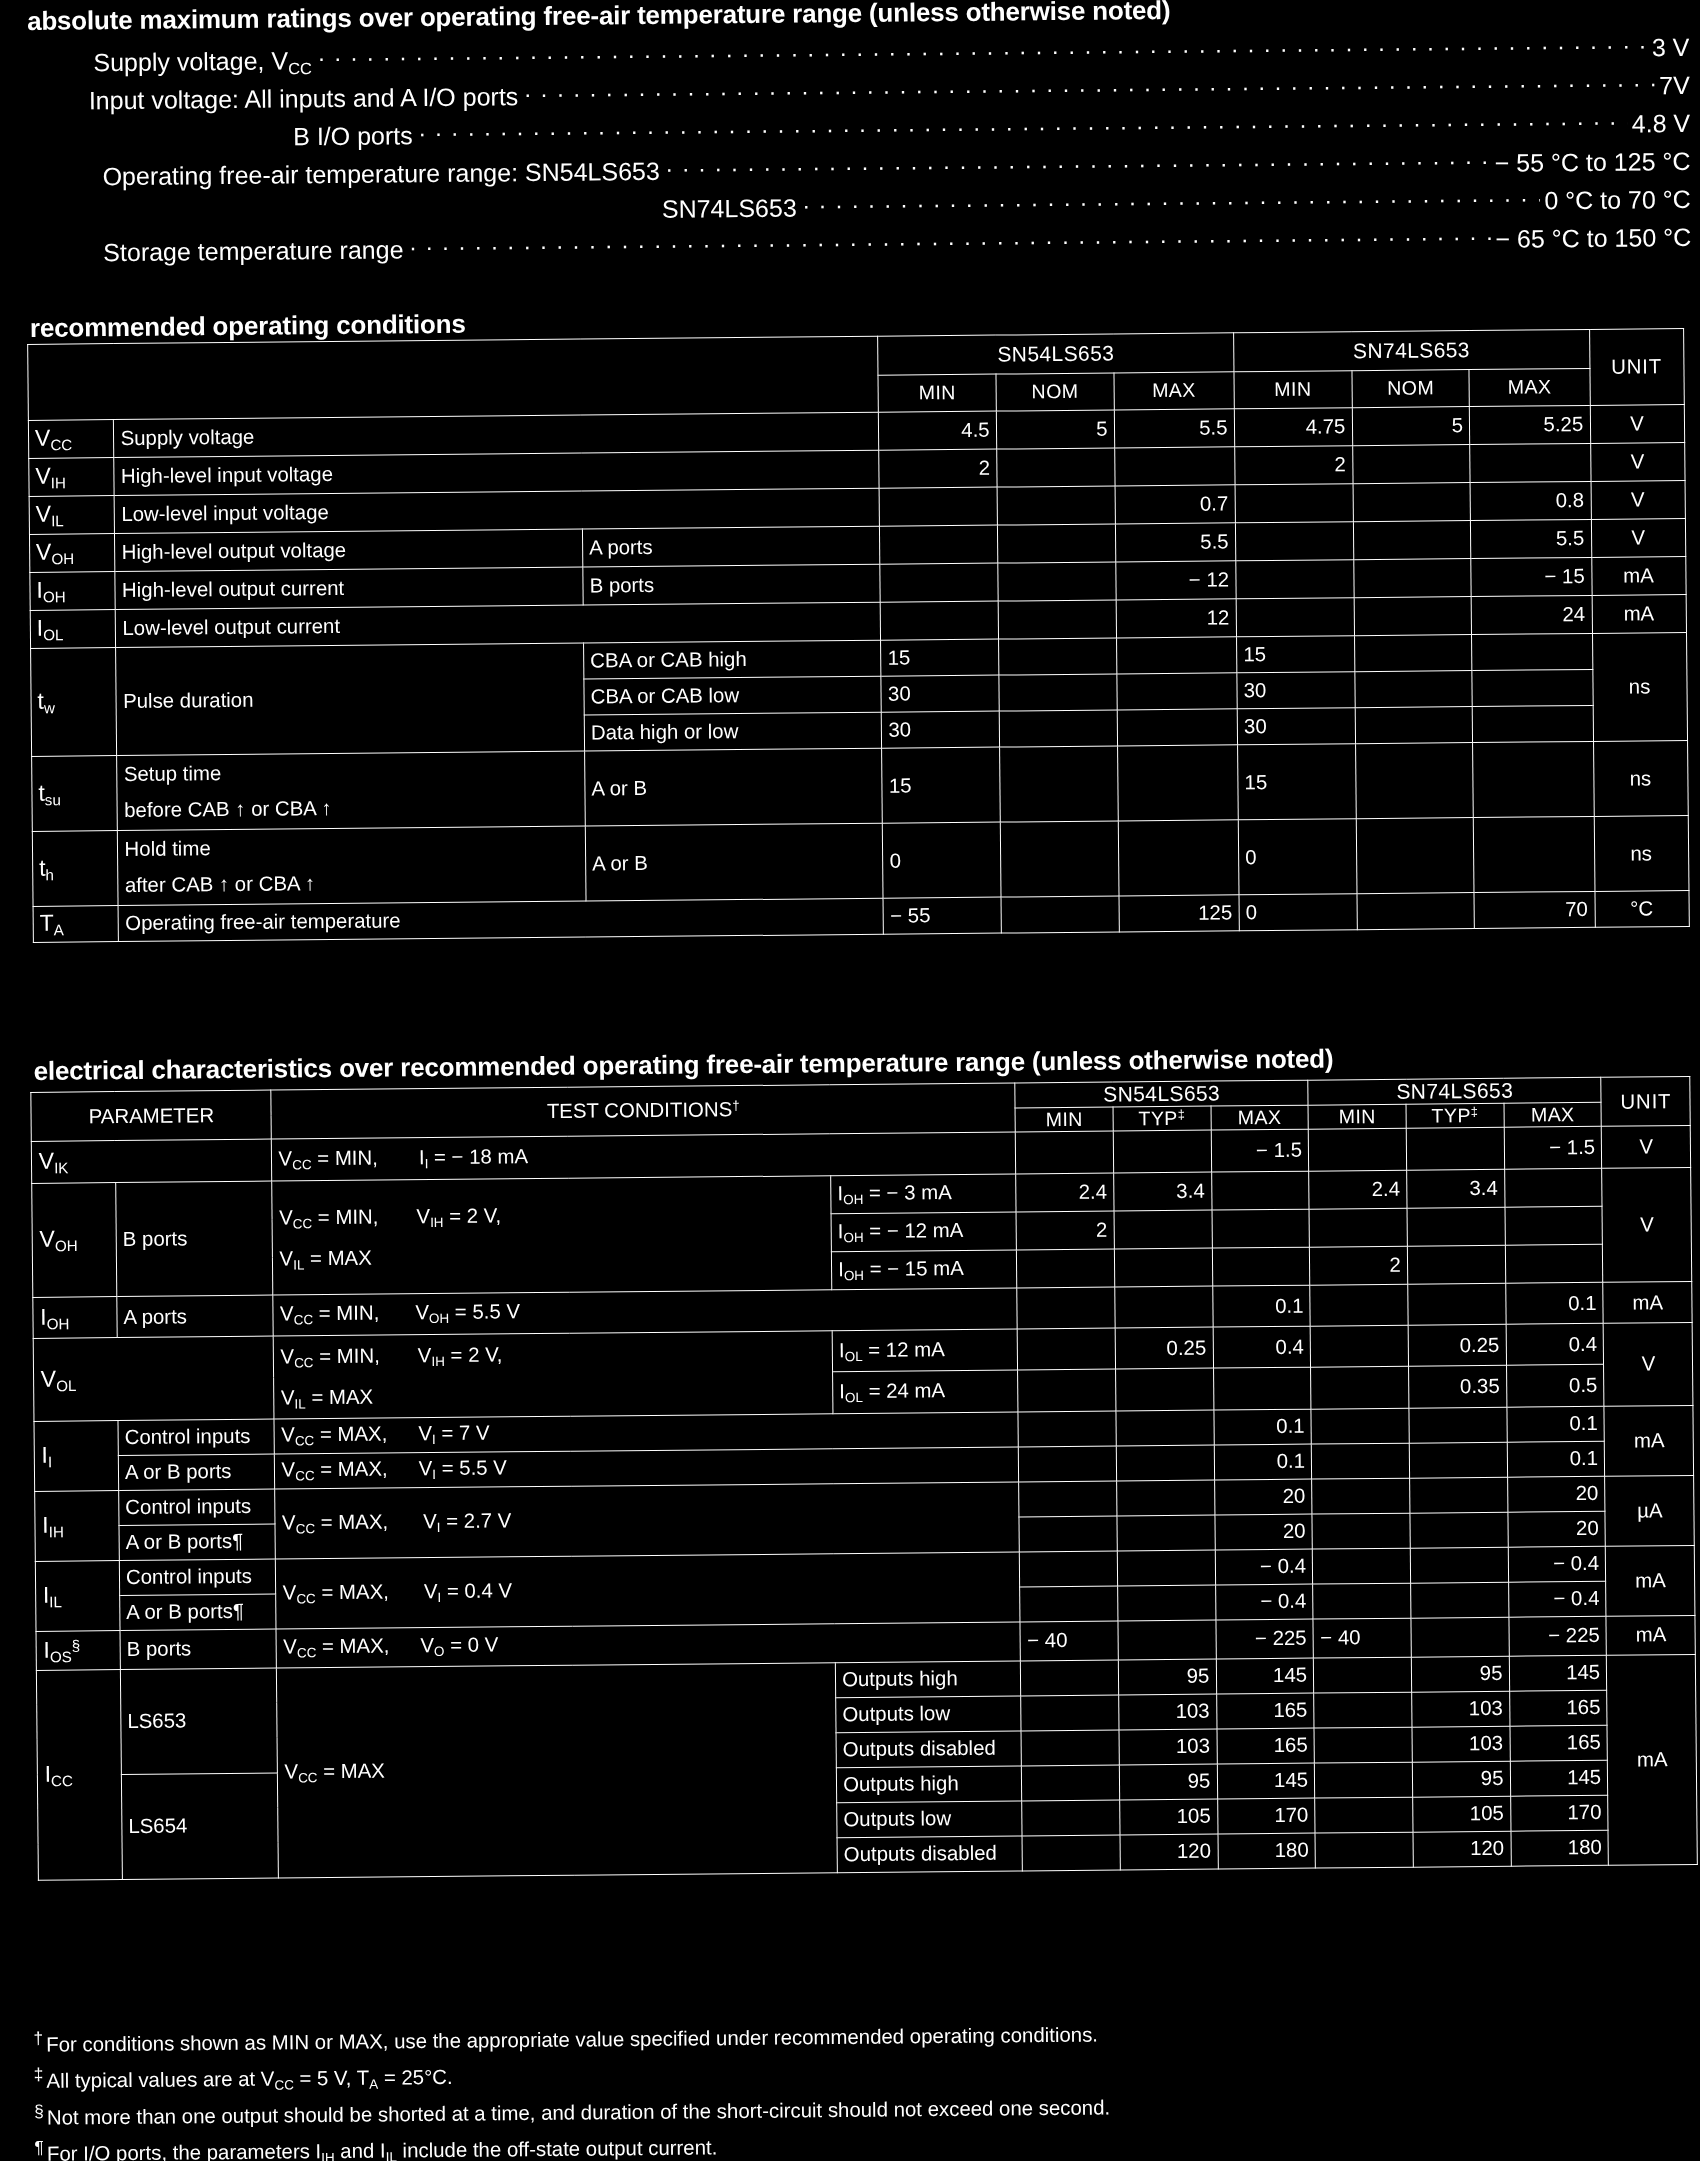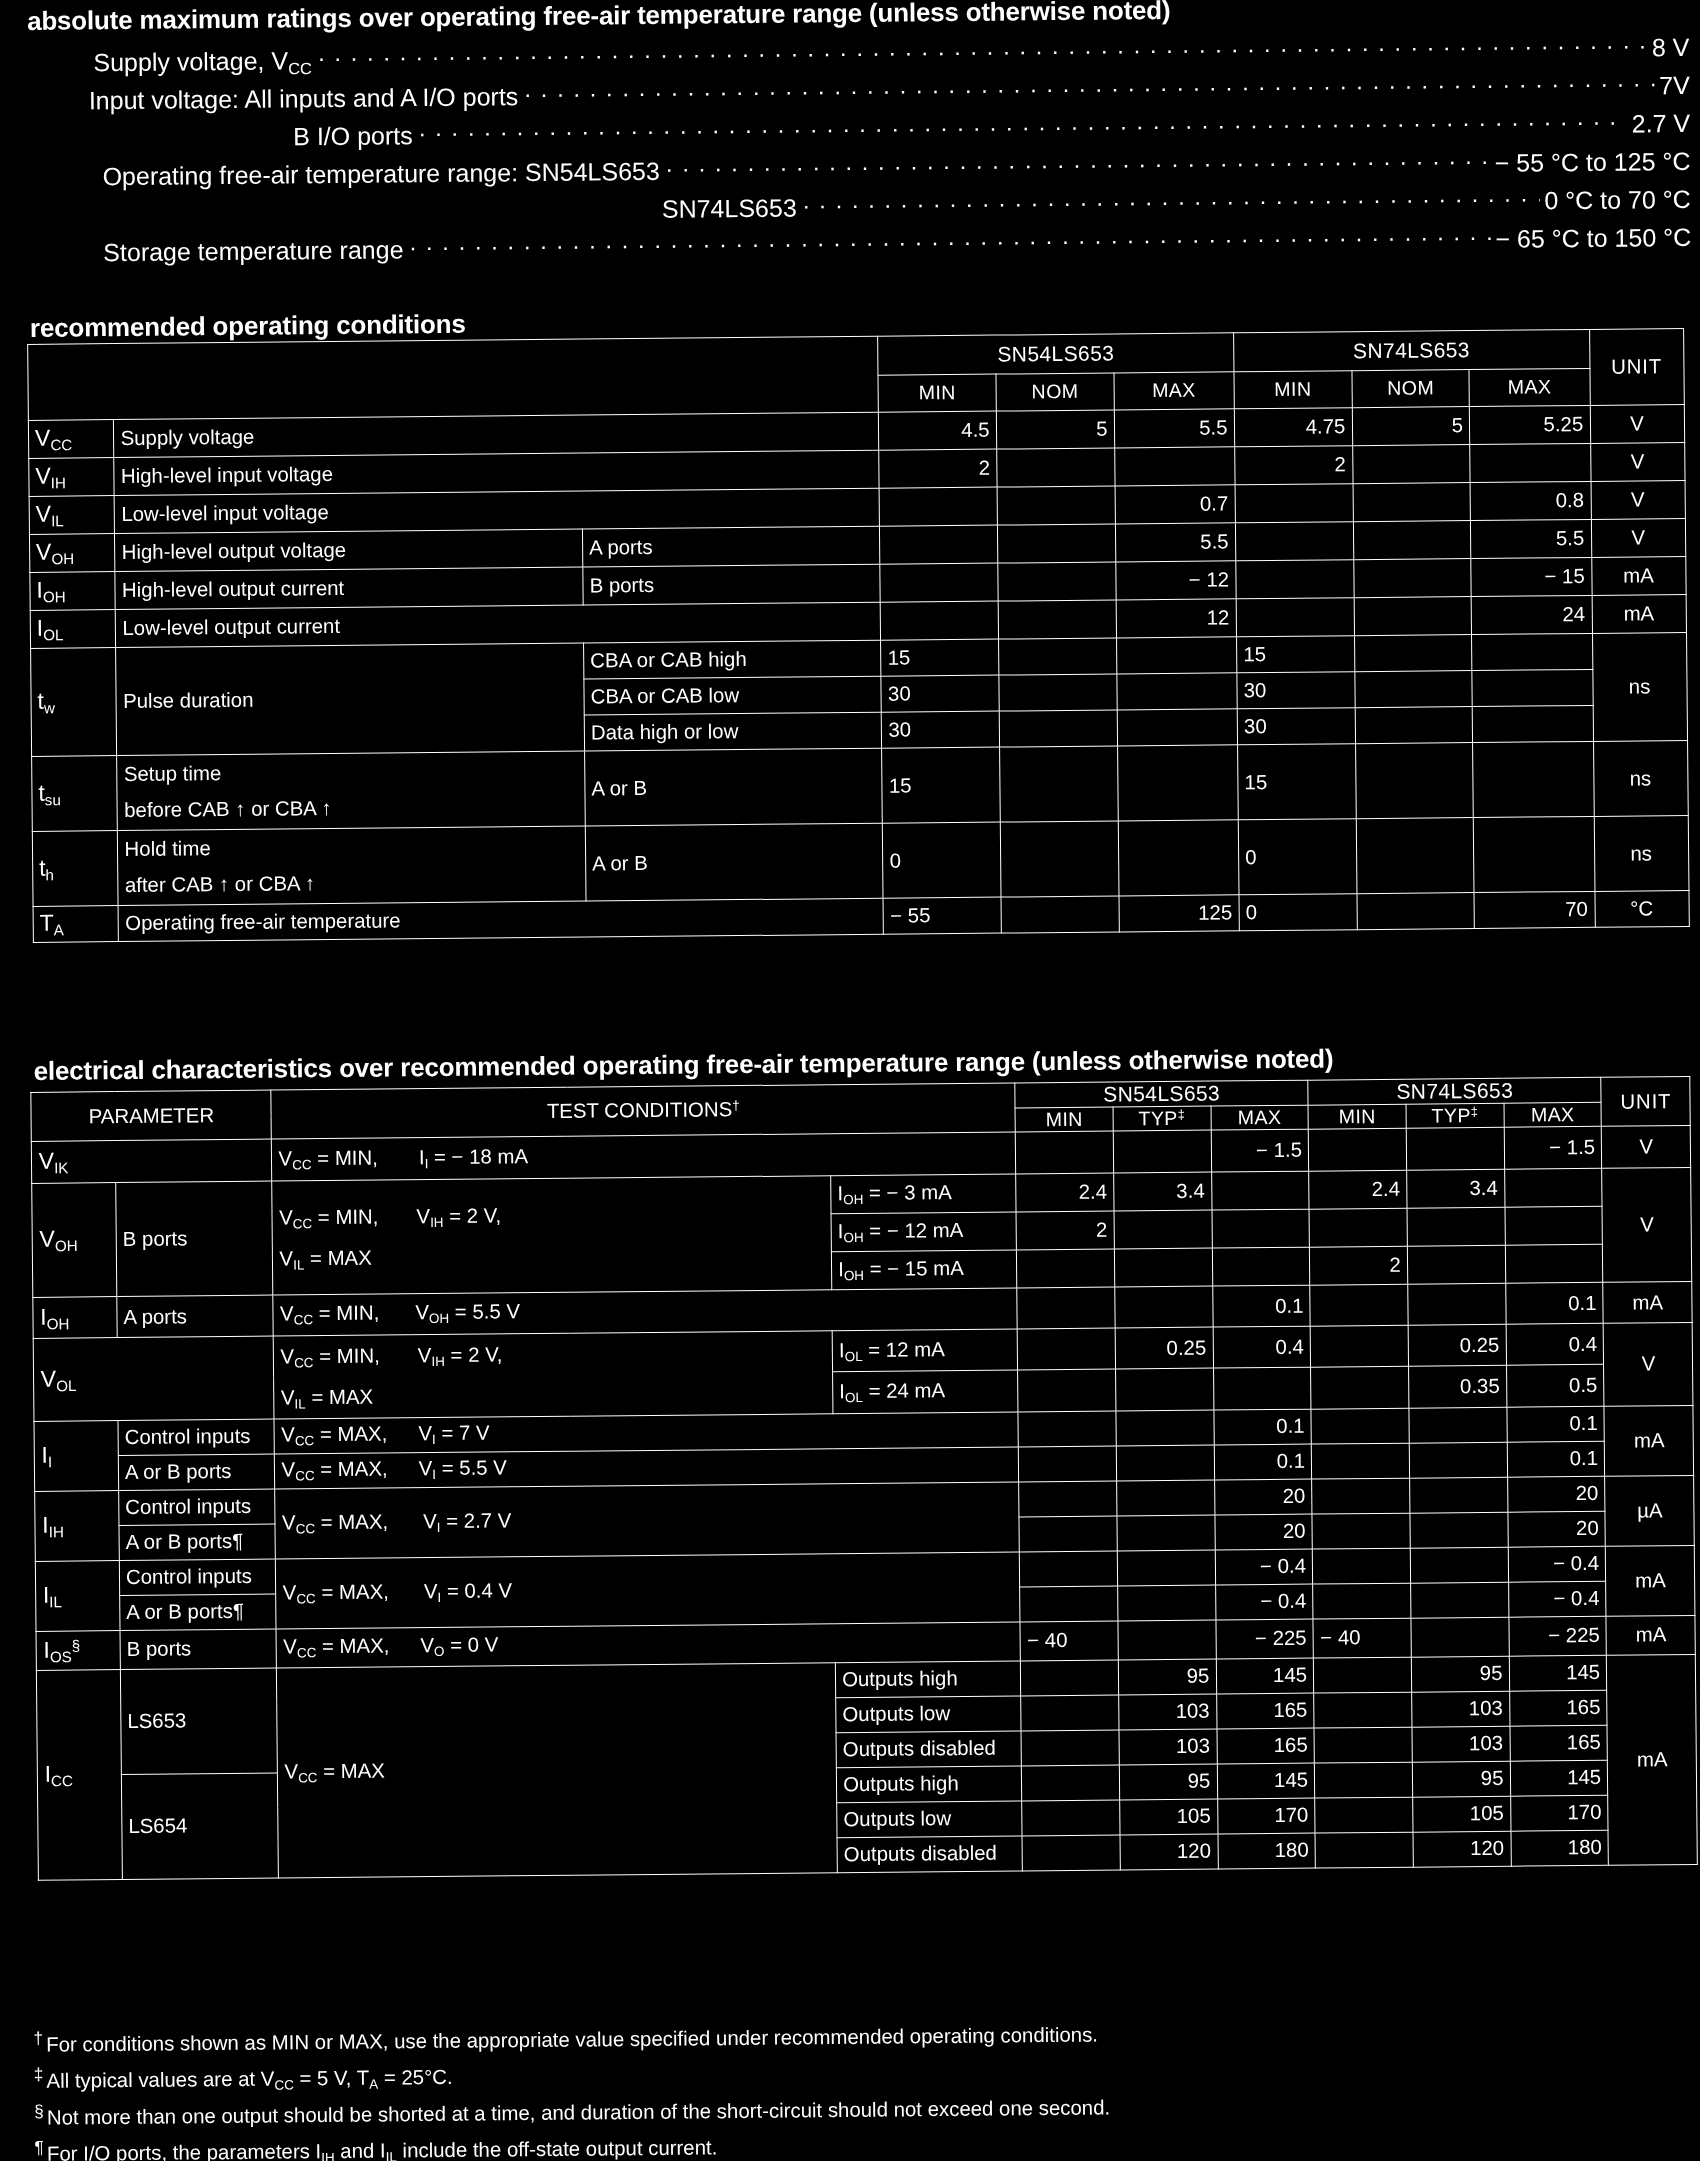--- a/index.html
+++ b/index.html
@@ -121,33 +121,33 @@
 
 <div id="page">
 
   <div class="section-head" id="amr-head">absolute maximum ratings over operating free-air temperature range (unless otherwise noted)</div>
 
   <div class="amr-list" id="amr-list">
       <div class="amr-row">
         <span style="display:inline-block;width:93px"></span>
         <span class="amr-label">Supply voltage, V<span class="sub">CC</span></span>
         <span class="amr-dots"></span>
-        <span class="amr-val">8 V</span>
+        <span class="amr-val">3 V</span>
       </div>
       <div class="amr-row">
         <span style="display:inline-block;width:88px"></span>
         <span class="amr-label">Input voltage:  All inputs and A I/O ports</span>
         <span class="amr-dots"></span>
         <span class="amr-val">7V</span>
       </div>
       <div class="amr-row">
         <span style="display:inline-block;width:292px"></span>
         <span class="amr-label">B I/O ports</span>
         <span class="amr-dots"></span>
-        <span class="amr-val">2.7 V</span>
+        <span class="amr-val">4.8 V</span>
       </div>
       <div class="amr-row">
         <span style="display:inline-block;width:101px"></span>
         <span class="amr-label">Operating free-air temperature range:  SN54LS653</span>
         <span class="amr-dots"></span>
         <span class="amr-val">− 55 °C to 125 °C</span>
       </div>
       <div class="amr-row">
         <span style="display:inline-block;width:660px"></span>
         <span class="amr-label">SN74LS653</span>

